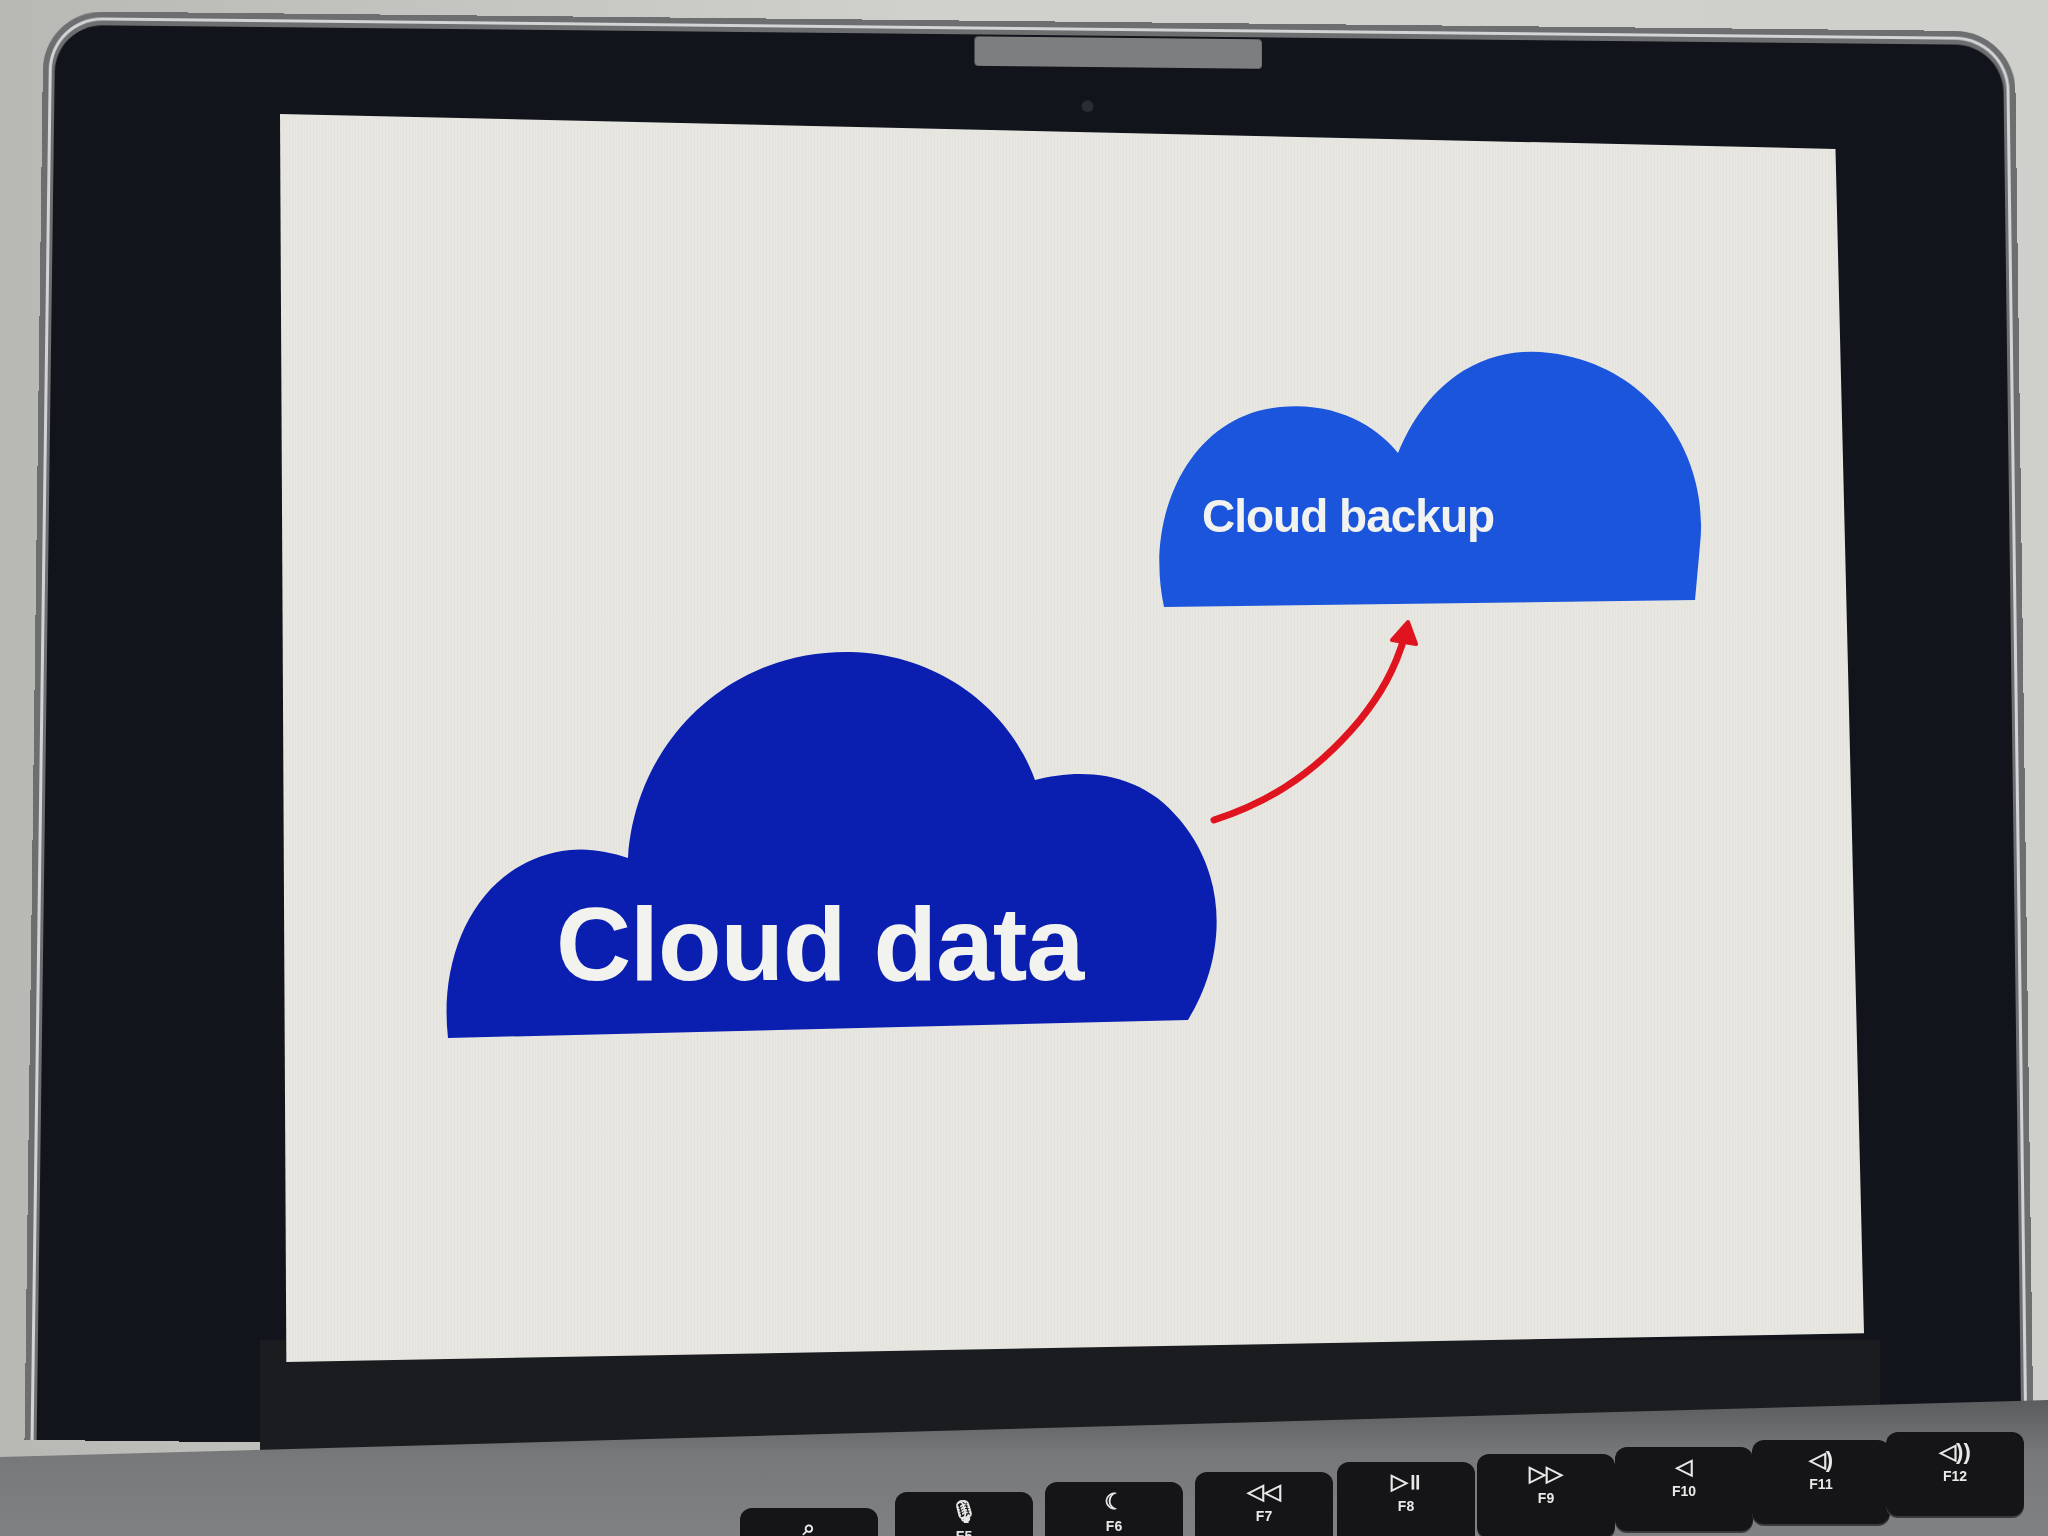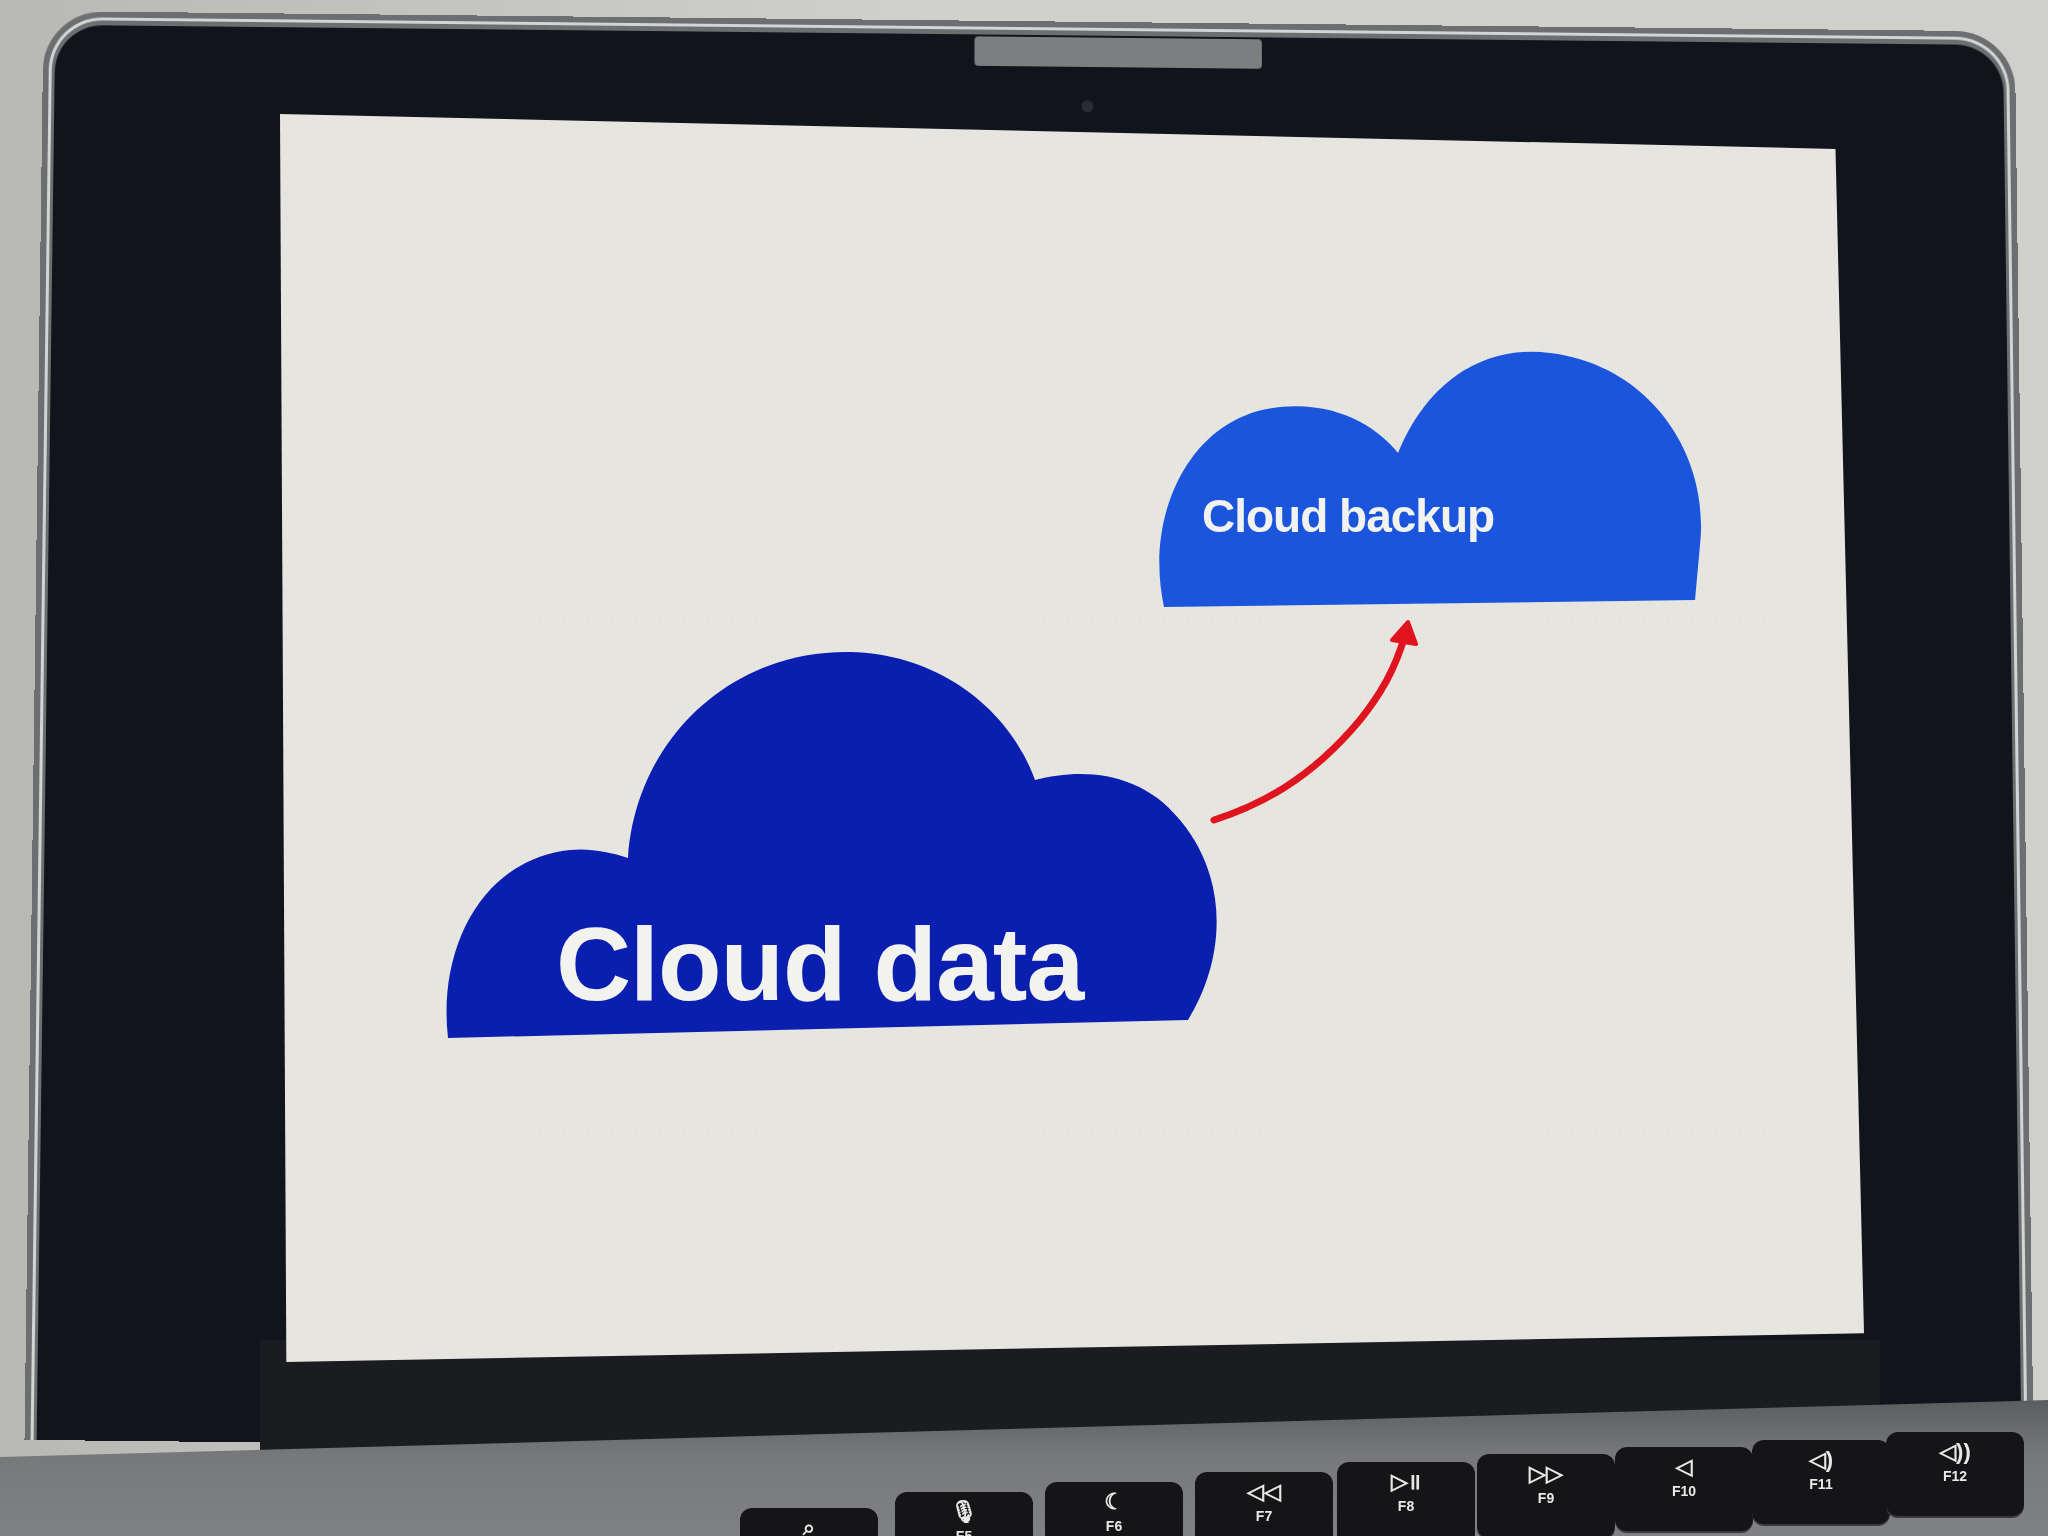--- a/index.html
+++ b/index.html
@@ -95,21 +95,21 @@
   </svg>
   <div class="cloud-label" style="left:52px; top:144px; font-size:46px;">Cloud backup</div>
 </div>
 
 <div class="cloud" style="left:440px; top:650px; width:780px; height:392px;">
   <svg width="780" height="392" viewBox="0 0 780 392">
     <path d="M 8 388 C -2 300 40 210 130 200 C 150 198 170 202 188 208
              C 196 90 290 0 410 2 C 500 4 570 60 595 130
              C 640 118 700 120 740 170 C 790 230 785 310 748 370 Z" fill="#0a1fb0"></path>
   </svg>
-  <div class="cloud-label" style="left:116px; top:255px; font-size:104px;">Cloud data</div>
+  <div class="cloud-label" style="left:116px; top:235px; font-size:104px;">Cloud data</div>
 </div>
 
 <svg class="arrow" viewBox="0 0 240 230">
   <path d="M 14 210 C 60 195 110 170 160 110 C 180 85 195 60 205 25" fill="none" stroke="#e0141e" stroke-width="7" stroke-linecap="round"></path>
   <path d="M 192 30 L 208 12 L 216 34 Z" fill="#e0141e" stroke="#e0141e" stroke-width="4" stroke-linejoin="round"></path>
 </svg>
 
 <div class="deck"></div>
 
 <div class="keyrow">

